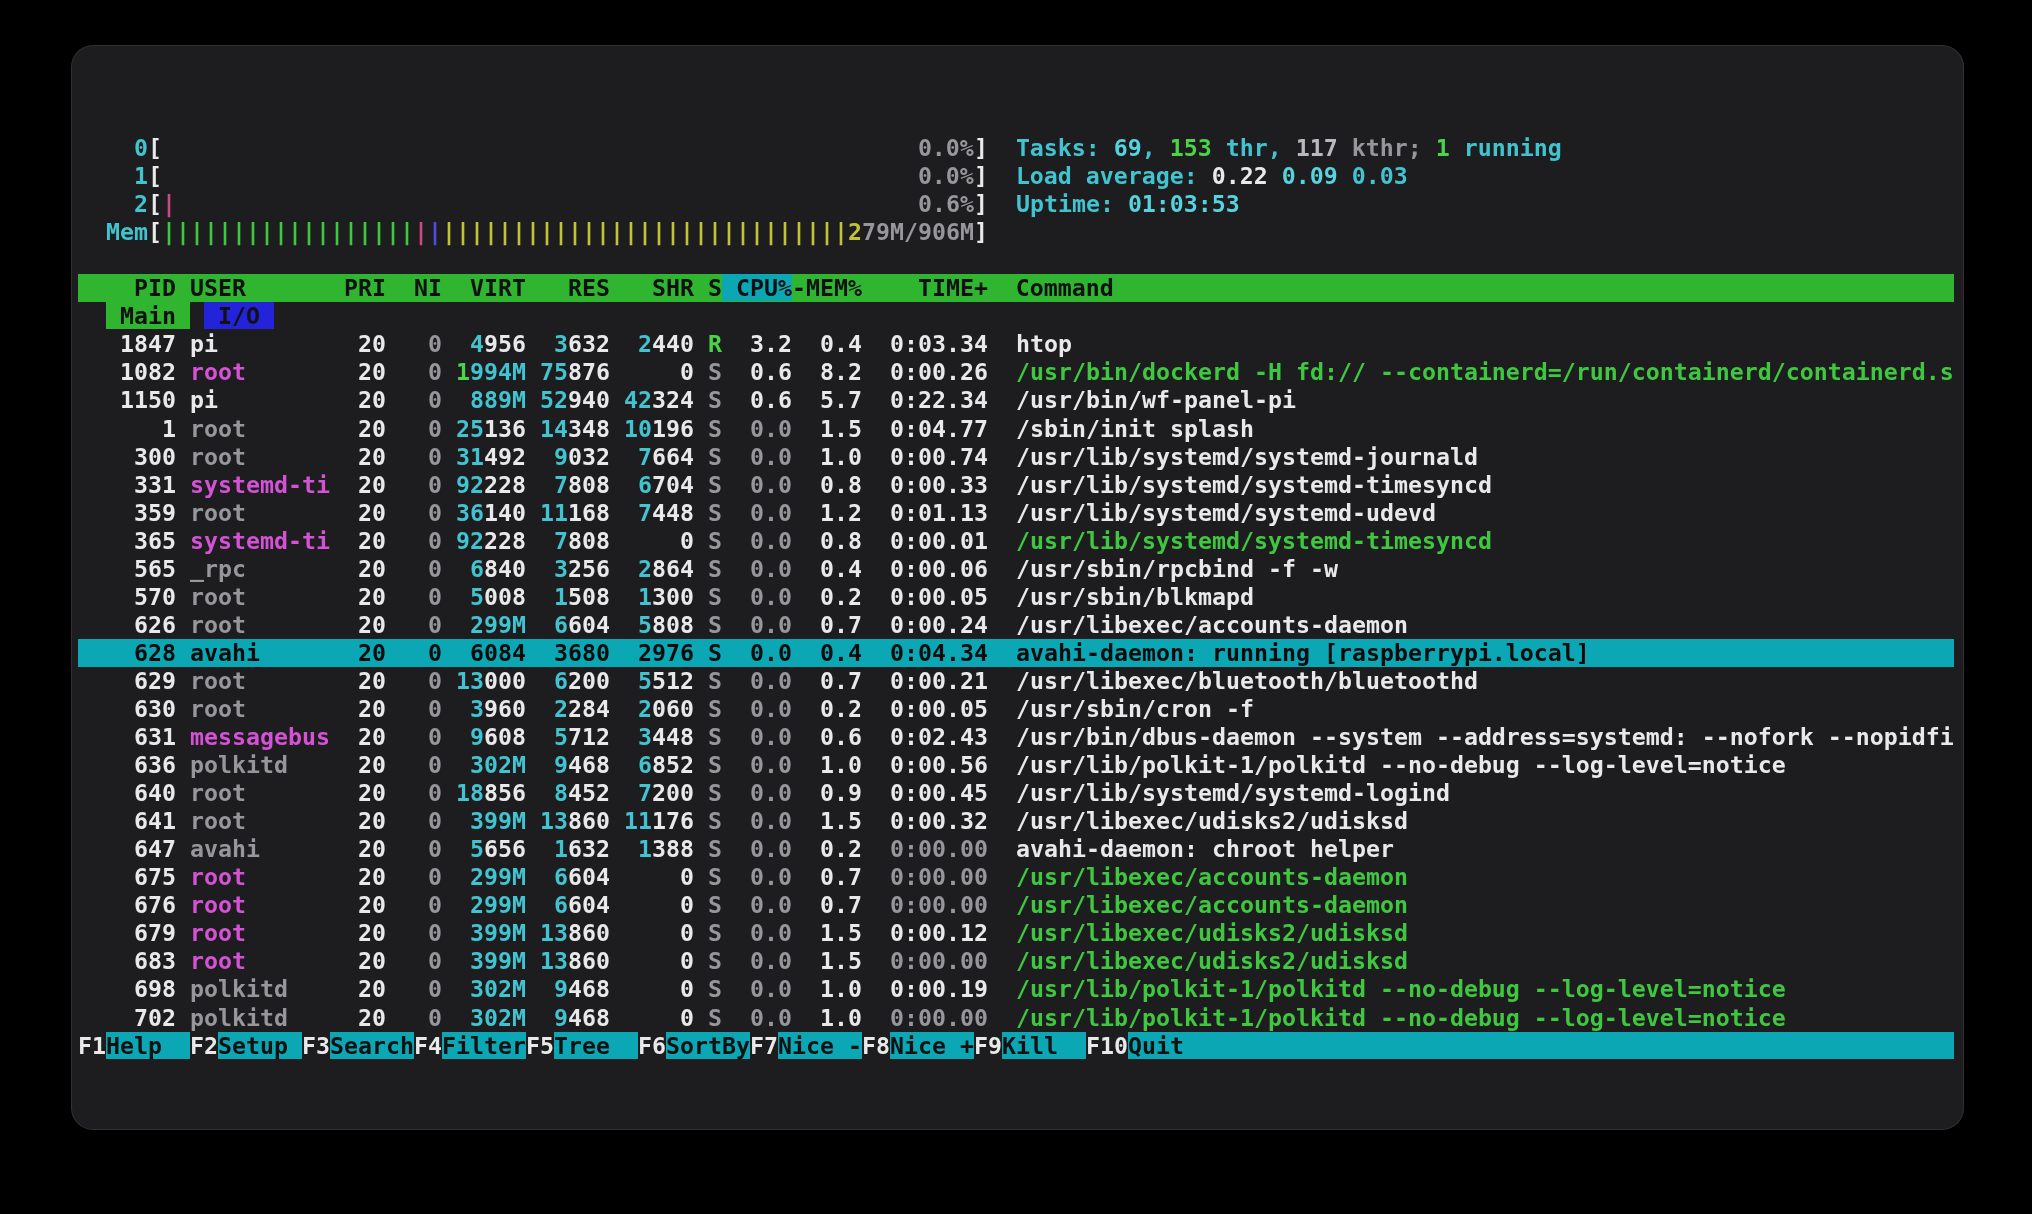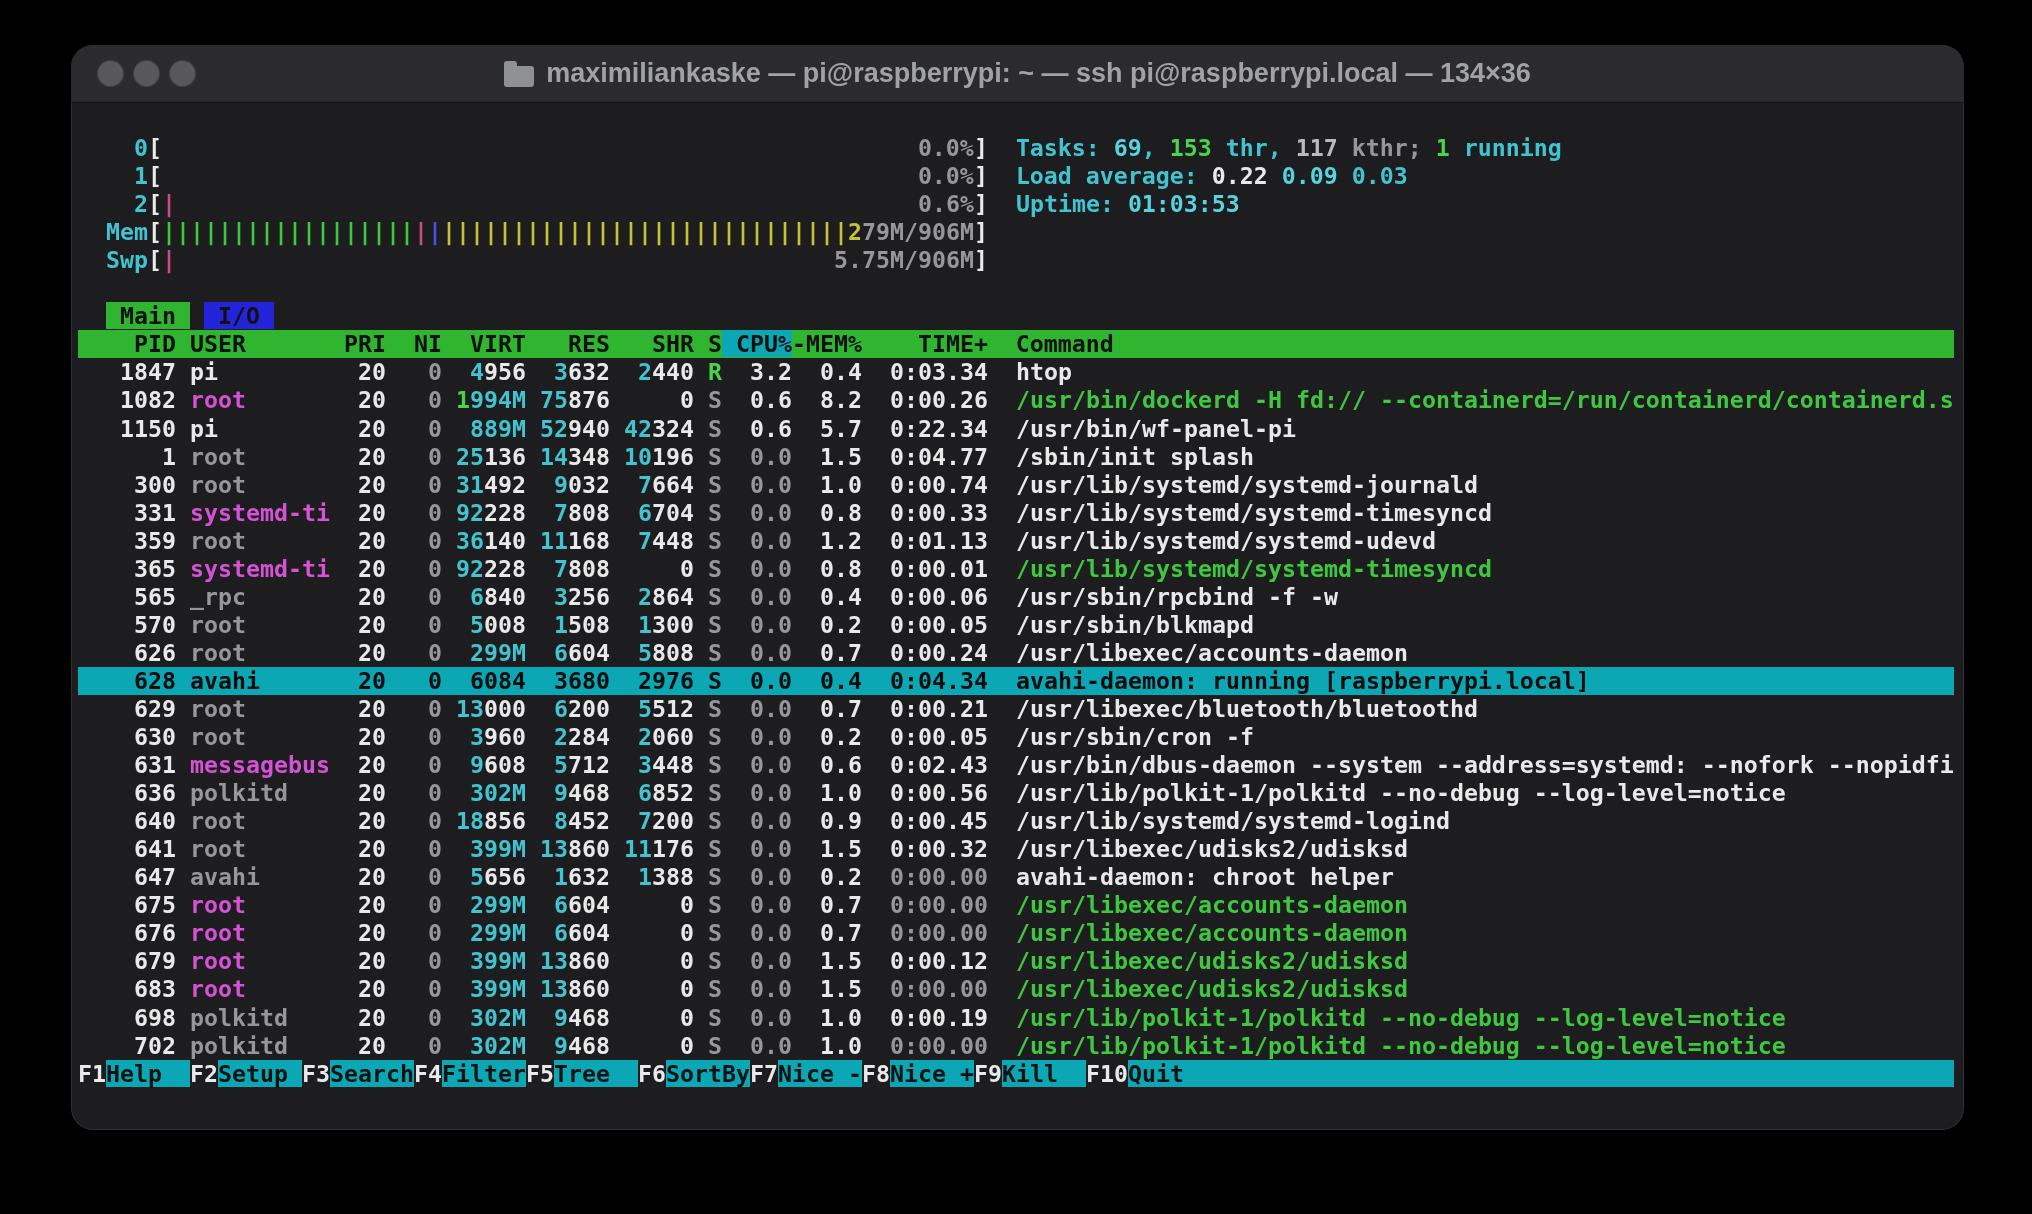--- a/index.html
+++ b/index.html
@@ -20,41 +20,29 @@
         font-size:23.25px;font-weight:700;color:#e9e9ea;}
   .ln{height:28.06px;line-height:28.06px;white-space:pre;width:1876px;}
   .ln.hdr{background:#30b530;color:#111;}
   .ln.sel{background:#0ca7b5;}
   .ln.sel span{color:#0c0c0c !important;background:transparent !important;}
 </style>
 </head>
 <body>
 
 <div class="window">
-  <div class="titlebar">
-    <div class="lights">
-      <span class="light"></span>
-      <span class="light"></span>
-      <span class="light"></span>
-    </div>
-    <div class="titlewrap">
-      <span class="foldericon"></span>
-      <span>maximiliankaske — pi@raspberrypi: ~ — ssh pi@raspberrypi.local — 134×36</span>
-    </div>
-  </div>
   <div class="term" id="term">
       <div class="ln"></div>
       <div class="ln"><span style="color: rgb(65, 196, 208);">    0</span><span style="color: rgb(233, 233, 234);">[</span><span>                                                      </span><span style="color: rgb(151, 151, 155);">0.0%</span><span style="color: rgb(233, 233, 234);">]</span><span>  </span><span><span style="color: rgb(65, 196, 208);">Tasks: </span><span style="color: rgb(85, 211, 223);">69</span><span style="color: rgb(65, 196, 208);">, </span><span style="color: rgb(73, 212, 73);">153</span><span style="color: rgb(65, 196, 208);"> thr, </span><span style="color: rgb(185, 185, 189);">117</span><span style="color: rgb(151, 151, 155);"> kthr; </span><span style="color: rgb(73, 212, 73);">1</span><span style="color: rgb(65, 196, 208);"> running</span></span></div>
       <div class="ln"><span style="color: rgb(65, 196, 208);">    1</span><span style="color: rgb(233, 233, 234);">[</span><span>                                                      </span><span style="color: rgb(151, 151, 155);">0.0%</span><span style="color: rgb(233, 233, 234);">]</span><span>  </span><span><span style="color: rgb(65, 196, 208);">Load average: </span><span style="color: rgb(233, 233, 234);">0.22</span><span style="color: rgb(65, 196, 208);"> </span><span style="color: rgb(85, 211, 223);">0.09</span><span style="color: rgb(65, 196, 208);"> </span><span style="color: rgb(65, 196, 208);">0.03</span></span></div>
       <div class="ln"><span style="color: rgb(65, 196, 208);">    2</span><span style="color: rgb(233, 233, 234);">[</span><span style="color: rgb(201, 75, 134);">|</span><span>                                                     </span><span style="color: rgb(151, 151, 155);">0.6%</span><span style="color: rgb(233, 233, 234);">]</span><span>  </span><span><span style="color: rgb(65, 196, 208);">Uptime: </span><span style="color: rgb(85, 211, 223);">01:03:53</span></span></div>
       <div class="ln"><span style="color: rgb(65, 196, 208);">  Mem</span><span style="color: rgb(233, 233, 234);">[</span><span style="color: rgb(63, 200, 63);">||||||||||||||||||</span><span style="color: rgb(201, 75, 134);">|</span><span style="color: rgb(77, 77, 224);">|</span><span style="color: rgb(194, 194, 56);">|||||||||||||||||||||||||||||</span><span></span><span style="color: rgb(194, 194, 56);">2</span><span style="color: rgb(151, 151, 155);">79M/906M</span><span style="color: rgb(233, 233, 234);">]</span></div>
-      <div class="ln"><span style="color: rgb(65, 196, 208);">  Swp</span><span style="color: rgb(233, 233, 234);">[</span><span style="color: rgb(201, 75, 134);">|</span><span>                                               </span><span style="color: rgb(151, 151, 155);">5.75M/906M</span><span style="color: rgb(233, 233, 234);">]</span></div>
       <div class="ln"></div>
+      <div class="ln hdr"><span style="color: rgb(17, 17, 17);">    PID USER       PRI  NI  VIRT   RES   SHR S</span><span style="color: rgb(17, 17, 17); background: rgb(12, 167, 181);"> CPU%</span><span style="color: rgb(17, 17, 17);">-</span><span style="color: rgb(17, 17, 17);">MEM%    TIME+  Command</span></div>
       <div class="ln"><span>  </span><span><span style="color: rgb(17, 17, 17); background: rgb(48, 181, 48);"> Main </span></span><span> </span><span><span style="color: rgb(17, 17, 17); background: rgb(35, 35, 217);"> I/O </span></span></div>
-      <div class="ln hdr"><span style="color: rgb(17, 17, 17);">    PID USER       PRI  NI  VIRT   RES   SHR S</span><span style="color: rgb(17, 17, 17); background: rgb(12, 167, 181);"> CPU%</span><span style="color: rgb(17, 17, 17);">-</span><span style="color: rgb(17, 17, 17);">MEM%    TIME+  Command</span></div>
       <div class="ln"><span style="color: rgb(233, 233, 234);">   1847</span><span> </span><span style="color: rgb(233, 233, 234);">pi        </span><span style="color: rgb(233, 233, 234);">  20</span><span style="color: rgb(151, 151, 155);">   0</span><span>  </span><span style="color: rgb(65, 196, 208);">4</span><span style="color: rgb(233, 233, 234);">956</span><span>  </span><span style="color: rgb(65, 196, 208);">3</span><span style="color: rgb(233, 233, 234);">632</span><span>  </span><span style="color: rgb(65, 196, 208);">2</span><span style="color: rgb(233, 233, 234);">440</span><span style="color: rgb(73, 212, 73);"> R</span><span style="color: rgb(233, 233, 234);">  3.2</span><span> </span><span style="color: rgb(233, 233, 234);"> 0.4</span><span style="color: rgb(233, 233, 234);">  0:03.34</span><span>  </span><span style="color: rgb(233, 233, 234);">htop</span></div>
       <div class="ln"><span style="color: rgb(233, 233, 234);">   1082</span><span> </span><span style="color: rgb(213, 81, 213);">root      </span><span style="color: rgb(233, 233, 234);">  20</span><span style="color: rgb(151, 151, 155);">   0</span><span> </span><span style="color: rgb(73, 212, 73);">1</span><span style="color: rgb(65, 196, 208);">994M</span><span> </span><span style="color: rgb(65, 196, 208);">75</span><span style="color: rgb(233, 233, 234);">876</span><span>     </span><span style="color: rgb(233, 233, 234);">0</span><span style="color: rgb(151, 151, 155);"> S</span><span style="color: rgb(233, 233, 234);">  0.6</span><span> </span><span style="color: rgb(233, 233, 234);"> 8.2</span><span style="color: rgb(233, 233, 234);">  0:00.26</span><span>  </span><span style="color: rgb(63, 200, 63);">/usr/bin/dockerd -H fd:// --containerd=/run/containerd/containerd.s</span></div>
       <div class="ln"><span style="color: rgb(233, 233, 234);">   1150</span><span> </span><span style="color: rgb(233, 233, 234);">pi        </span><span style="color: rgb(233, 233, 234);">  20</span><span style="color: rgb(151, 151, 155);">   0</span><span>  </span><span style="color: rgb(65, 196, 208);">889M</span><span> </span><span style="color: rgb(65, 196, 208);">52</span><span style="color: rgb(233, 233, 234);">940</span><span> </span><span style="color: rgb(65, 196, 208);">42</span><span style="color: rgb(233, 233, 234);">324</span><span style="color: rgb(151, 151, 155);"> S</span><span style="color: rgb(233, 233, 234);">  0.6</span><span> </span><span style="color: rgb(233, 233, 234);"> 5.7</span><span style="color: rgb(233, 233, 234);">  0:22.34</span><span>  </span><span style="color: rgb(233, 233, 234);">/usr/bin/wf-panel-pi</span></div>
       <div class="ln"><span style="color: rgb(233, 233, 234);">      1</span><span> </span><span style="color: rgb(151, 151, 155);">root      </span><span style="color: rgb(233, 233, 234);">  20</span><span style="color: rgb(151, 151, 155);">   0</span><span> </span><span style="color: rgb(65, 196, 208);">25</span><span style="color: rgb(233, 233, 234);">136</span><span> </span><span style="color: rgb(65, 196, 208);">14</span><span style="color: rgb(233, 233, 234);">348</span><span> </span><span style="color: rgb(65, 196, 208);">10</span><span style="color: rgb(233, 233, 234);">196</span><span style="color: rgb(151, 151, 155);"> S</span><span style="color: rgb(151, 151, 155);">  0.0</span><span> </span><span style="color: rgb(233, 233, 234);"> 1.5</span><span style="color: rgb(233, 233, 234);">  0:04.77</span><span>  </span><span style="color: rgb(233, 233, 234);">/sbin/init splash</span></div>
       <div class="ln"><span style="color: rgb(233, 233, 234);">    300</span><span> </span><span style="color: rgb(151, 151, 155);">root      </span><span style="color: rgb(233, 233, 234);">  20</span><span style="color: rgb(151, 151, 155);">   0</span><span> </span><span style="color: rgb(65, 196, 208);">31</span><span style="color: rgb(233, 233, 234);">492</span><span>  </span><span style="color: rgb(65, 196, 208);">9</span><span style="color: rgb(233, 233, 234);">032</span><span>  </span><span style="color: rgb(65, 196, 208);">7</span><span style="color: rgb(233, 233, 234);">664</span><span style="color: rgb(151, 151, 155);"> S</span><span style="color: rgb(151, 151, 155);">  0.0</span><span> </span><span style="color: rgb(233, 233, 234);"> 1.0</span><span style="color: rgb(233, 233, 234);">  0:00.74</span><span>  </span><span style="color: rgb(233, 233, 234);">/usr/lib/systemd/systemd-journald</span></div>
       <div class="ln"><span style="color: rgb(233, 233, 234);">    331</span><span> </span><span style="color: rgb(213, 81, 213);">systemd-ti</span><span style="color: rgb(233, 233, 234);">  20</span><span style="color: rgb(151, 151, 155);">   0</span><span> </span><span style="color: rgb(65, 196, 208);">92</span><span style="color: rgb(233, 233, 234);">228</span><span>  </span><span style="color: rgb(65, 196, 208);">7</span><span style="color: rgb(233, 233, 234);">808</span><span>  </span><span style="color: rgb(65, 196, 208);">6</span><span style="color: rgb(233, 233, 234);">704</span><span style="color: rgb(151, 151, 155);"> S</span><span style="color: rgb(151, 151, 155);">  0.0</span><span> </span><span style="color: rgb(233, 233, 234);"> 0.8</span><span style="color: rgb(233, 233, 234);">  0:00.33</span><span>  </span><span style="color: rgb(233, 233, 234);">/usr/lib/systemd/systemd-timesyncd</span></div>
       <div class="ln"><span style="color: rgb(233, 233, 234);">    359</span><span> </span><span style="color: rgb(151, 151, 155);">root      </span><span style="color: rgb(233, 233, 234);">  20</span><span style="color: rgb(151, 151, 155);">   0</span><span> </span><span style="color: rgb(65, 196, 208);">36</span><span style="color: rgb(233, 233, 234);">140</span><span> </span><span style="color: rgb(65, 196, 208);">11</span><span style="color: rgb(233, 233, 234);">168</span><span>  </span><span style="color: rgb(65, 196, 208);">7</span><span style="color: rgb(233, 233, 234);">448</span><span style="color: rgb(151, 151, 155);"> S</span><span style="color: rgb(151, 151, 155);">  0.0</span><span> </span><span style="color: rgb(233, 233, 234);"> 1.2</span><span style="color: rgb(233, 233, 234);">  0:01.13</span><span>  </span><span style="color: rgb(233, 233, 234);">/usr/lib/systemd/systemd-udevd</span></div>
       <div class="ln"><span style="color: rgb(233, 233, 234);">    365</span><span> </span><span style="color: rgb(213, 81, 213);">systemd-ti</span><span style="color: rgb(233, 233, 234);">  20</span><span style="color: rgb(151, 151, 155);">   0</span><span> </span><span style="color: rgb(65, 196, 208);">92</span><span style="color: rgb(233, 233, 234);">228</span><span>  </span><span style="color: rgb(65, 196, 208);">7</span><span style="color: rgb(233, 233, 234);">808</span><span>     </span><span style="color: rgb(233, 233, 234);">0</span><span style="color: rgb(151, 151, 155);"> S</span><span style="color: rgb(151, 151, 155);">  0.0</span><span> </span><span style="color: rgb(233, 233, 234);"> 0.8</span><span style="color: rgb(233, 233, 234);">  0:00.01</span><span>  </span><span style="color: rgb(63, 200, 63);">/usr/lib/systemd/systemd-timesyncd</span></div>
       <div class="ln"><span style="color: rgb(233, 233, 234);">    565</span><span> </span><span style="color: rgb(151, 151, 155);">_rpc      </span><span style="color: rgb(233, 233, 234);">  20</span><span style="color: rgb(151, 151, 155);">   0</span><span>  </span><span style="color: rgb(65, 196, 208);">6</span><span style="color: rgb(233, 233, 234);">840</span><span>  </span><span style="color: rgb(65, 196, 208);">3</span><span style="color: rgb(233, 233, 234);">256</span><span>  </span><span style="color: rgb(65, 196, 208);">2</span><span style="color: rgb(233, 233, 234);">864</span><span style="color: rgb(151, 151, 155);"> S</span><span style="color: rgb(151, 151, 155);">  0.0</span><span> </span><span style="color: rgb(233, 233, 234);"> 0.4</span><span style="color: rgb(233, 233, 234);">  0:00.06</span><span>  </span><span style="color: rgb(233, 233, 234);">/usr/sbin/rpcbind -f -w</span></div>
       <div class="ln"><span style="color: rgb(233, 233, 234);">    570</span><span> </span><span style="color: rgb(151, 151, 155);">root      </span><span style="color: rgb(233, 233, 234);">  20</span><span style="color: rgb(151, 151, 155);">   0</span><span>  </span><span style="color: rgb(65, 196, 208);">5</span><span style="color: rgb(233, 233, 234);">008</span><span>  </span><span style="color: rgb(65, 196, 208);">1</span><span style="color: rgb(233, 233, 234);">508</span><span>  </span><span style="color: rgb(65, 196, 208);">1</span><span style="color: rgb(233, 233, 234);">300</span><span style="color: rgb(151, 151, 155);"> S</span><span style="color: rgb(151, 151, 155);">  0.0</span><span> </span><span style="color: rgb(233, 233, 234);"> 0.2</span><span style="color: rgb(233, 233, 234);">  0:00.05</span><span>  </span><span style="color: rgb(233, 233, 234);">/usr/sbin/blkmapd</span></div>

